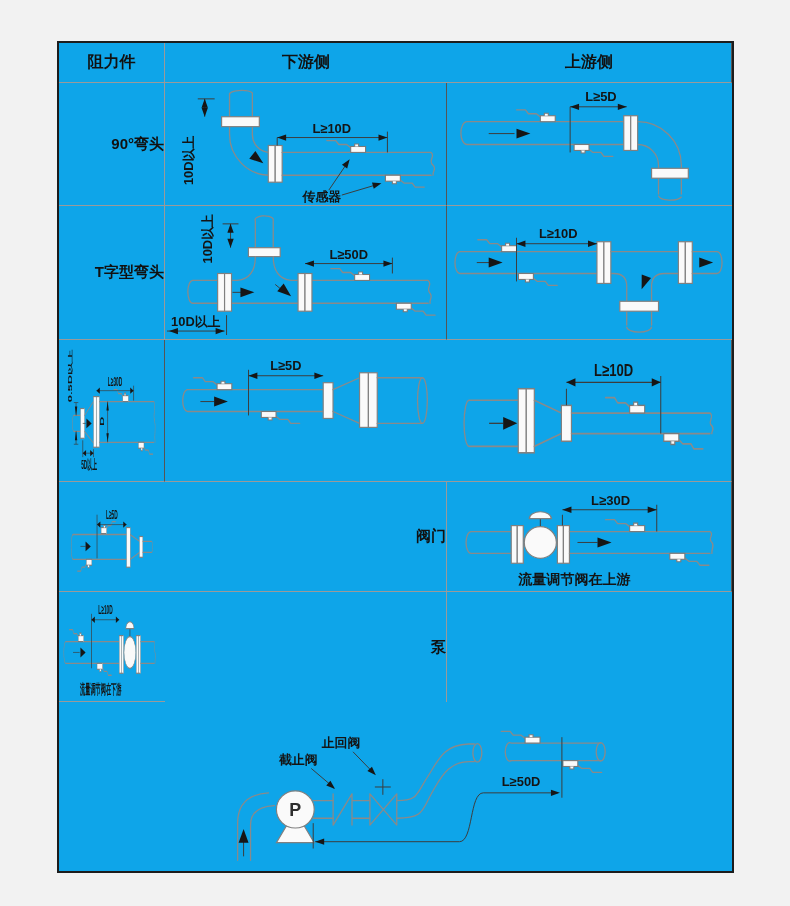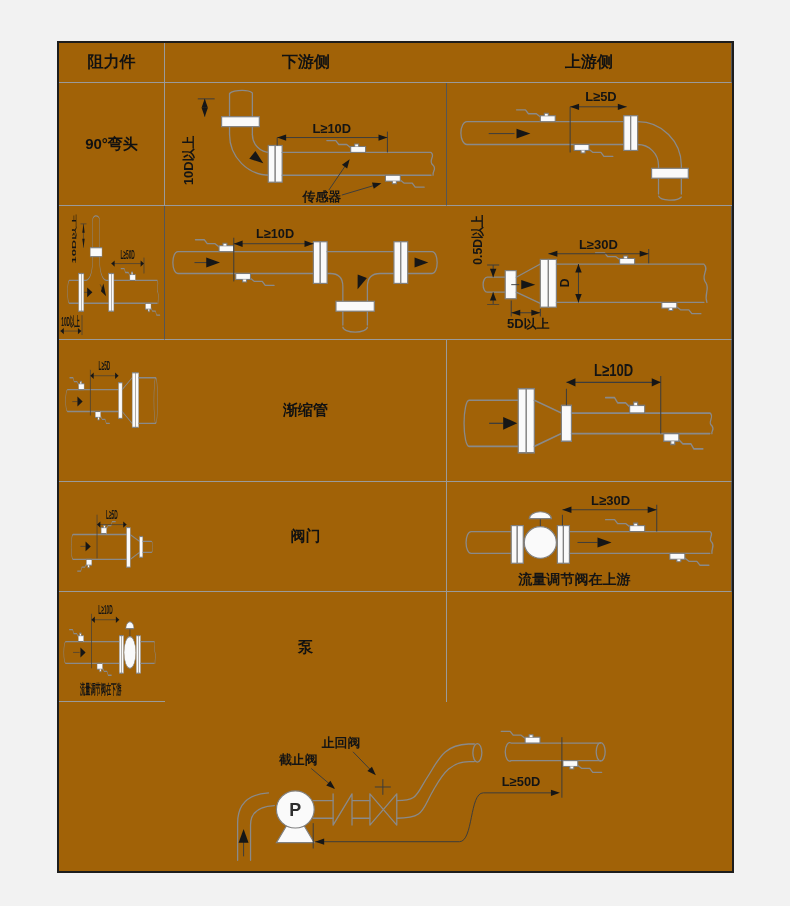--- a/index.html
+++ b/index.html
@@ -1,29 +1,29 @@
 <!DOCTYPE html>
 <html><head>
 <meta charset="utf-8">
 <style>
   html,body{margin:0;padding:0;background:#f2f2f2;}
   .canvas{position:relative;width:790px;height:906px;background:#f2f2f2;
           font-family:"Liberation Sans","DejaVu Sans",sans-serif;}
   .tbl{position:absolute;left:57px;top:41px;width:677px;height:832px;
-       background:#a16207;border:2px solid #1d1d1d;box-sizing:border-box;
+       background:#0ea5e9;border:2px solid #1d1d1d;box-sizing:border-box;
        display:grid;grid-template-columns:106px 282px 1fr;
        grid-template-rows:40px 123px 134px 142px 110px 110px 1fr;}
   .cell{position:relative;box-sizing:border-box;overflow:hidden;
         border-right:1px solid #9a9a9a;border-bottom:1px solid #9a9a9a;}
   .mid{border-right:1px solid #555;}
   .nr{border-right:none;}
   .nb{border-bottom:none;}
   .hcell{display:flex;align-items:center;justify-content:center;
          font-weight:bold;font-size:16px;color:#111;}
-  .rlabel{display:flex;align-items:center;justify-content:center;
+  .rlabel{display:flex;align-items:center;justify-content:flex-end;
           font-weight:bold;font-size:15px;color:#111;text-align:center;}
   .pump-cell{grid-column:2/4;}
   .cell svg{position:absolute;left:0;top:0;width:100%;height:100%;display:block;}
   .p{fill:none;stroke:#8a8a8a;stroke-width:1.3;stroke-linejoin:round;stroke-linecap:round;}
   .f{fill:#fafafa;stroke:#808080;stroke-width:1.2;}
   .sq{fill:#fafafa;stroke:#7a7a7a;stroke-width:1.1;}
   .d{fill:none;stroke:#3c3c3c;stroke-width:1;}
   .ah{fill:#161616;stroke:none;}
   text.dl{font:bold 13px "Liberation Sans","DejaVu Sans",sans-serif;fill:#141414;text-anchor:middle;}
   text.cap{font:bold 14px "Liberation Sans","DejaVu Sans",sans-serif;fill:#141414;text-anchor:middle;}
@@ -110,20 +110,23 @@
         </g>
         <g>
           <path class="d" d="M124,24 V70 M124,24 H181"></path>
           <use href="#ah" transform="translate(124,24) rotate(180)"></use>
           <use href="#ah" transform="translate(181,24)"></use>
           <text class="dl" x="155" y="18">L≥5D</text>
         </g>
       </svg>
     </div>
 
+    <div class="cell rlabel">
+        <span>T字型弯头</span>
+      </div>
     <div class="cell mid">
       <svg viewBox="0 0 283 134" preserveAspectRatio="none">
         <g>
           <path class="p" d="M91,15 V51 M109,13 V51 M91,15 a9,4 0 0 1 18,-2"></path>
           <rect class="f" x="84" y="42" width="32" height="9"></rect>
           <path class="p" d="M28,75 H73 M28,98 H265 M28,75 a5,11.5 0 1 0 0,23"></path>
           <rect class="f" x="53" y="68" width="7" height="38"></rect>
           <rect class="f" x="60" y="68" width="7" height="38"></rect>
           <path class="p" d="M91,51 Q91,73 73,75 M109,51 Q109,73 127,75 M127,75 H134 M148,75 H265 M265,75 c5,4 -3,8 2,13 c3,4 -1,6 0,10"></path>
           <rect class="f" x="134" y="68" width="7" height="38"></rect>
@@ -230,23 +233,20 @@
         </g>
         <g>
           <path class="d" d="M85,30 V76 M85,36 H161"></path>
           <use href="#ah" transform="translate(85,36) rotate(180)"></use>
           <use href="#ah" transform="translate(161,36)"></use>
           <text class="dl" x="123" y="30">L≥5D</text>
         </g>
       </svg>
     </div>
 
-    <div class="cell rlabel">
-        <span>渐缩管</span>
-      </div>
     <div class="cell mid">
       <svg viewBox="0 0 283 110" preserveAspectRatio="none">
         <g>
           <path class="p" d="M22,47 H71 M22,83 H71 M22,47 a5,18 0 1 0 0,36"></path>
           <line class="d" x1="42" y1="65" x2="56" y2="65"></line>
           <use href="#fa" transform="translate(70,65)"></use>
           <rect class="f" x="71" y="38" width="8" height="50"></rect>
           <rect class="f" x="79" y="38" width="8" height="50"></rect>
           <path class="p" d="M87,47 L114,57 M87,83 L114,73"></path>
           <rect class="f" x="114" y="51" width="10" height="28"></rect>

